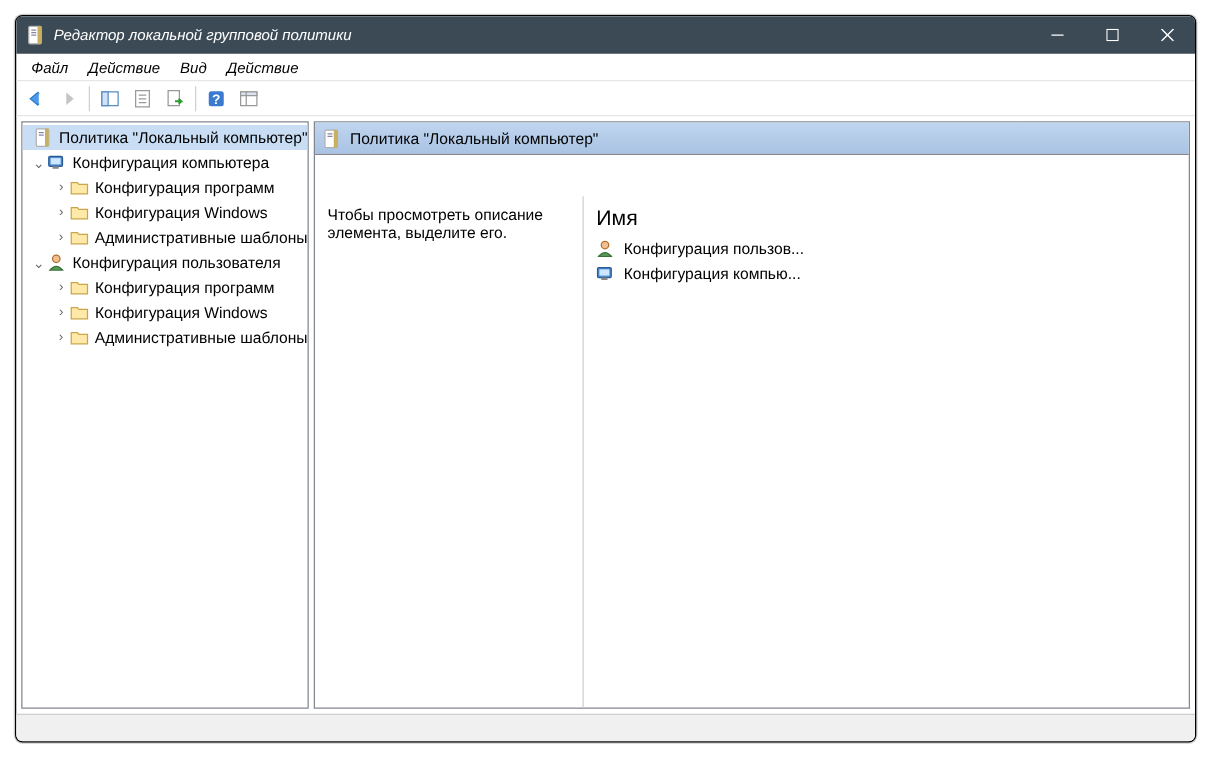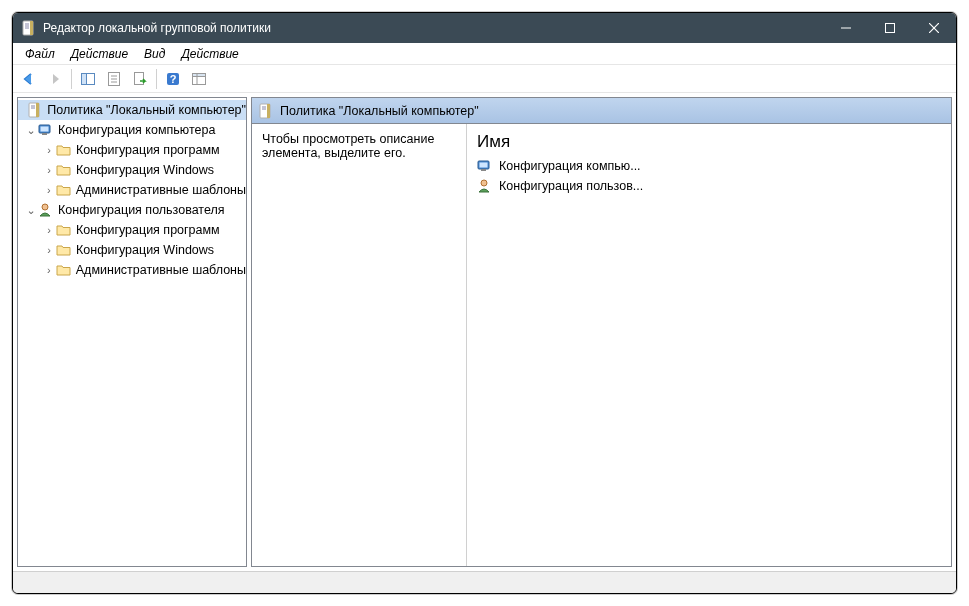--- a/index.html
+++ b/index.html
@@ -1,37 +1,37 @@
 <!DOCTYPE html>
 <html><head>
 <meta charset="utf-8">
 <style>
   * { box-sizing: border-box; font-family: "Segoe UI", Tahoma, sans-serif; }
   body { margin:0; padding:12px; background:#fff; }
   .window { width:945px; height:582px; border:1px solid #000; border-radius:6px; overflow:hidden; display:flex; flex-direction:column; background:#fff; box-shadow:0 0 0 1px rgba(0,0,0,.2);}
   .titlebar { height:30px; background:#3b4a55; color:#fff; display:flex; align-items:center; font-size:12px; }
   .titlebar .ticon{ width:16px; height:16px; margin:0 6px 0 8px; display:flex; align-items:center; justify-content:center;}
-  .titlebar .title{ flex:1; }
+  .titlebar .title{ flex:1;font-style:italic; }
   .sysbtn { width:44px; height:30px; display:flex; align-items:center; justify-content:center; color:#fff; }
   .menubar { height:22px; display:flex; align-items:center; font-size:12px; padding:0 4px; border-bottom:1px solid #e6e6e6;font-style:italic;}
   .menuitem { padding:2px 8px; }
   .toolbar { height:28px; display:flex; align-items:center; padding:0 4px; gap:2px; border-bottom:1px solid #e6e6e6;}
   .tbtn { width:24px; height:24px; display:flex; align-items:center; justify-content:center; border-radius:2px;}
   .tsep{ width:1px; height:20px; background:#d0d0d0; margin:0 2px;}
   .body { flex:1; display:flex; padding:4px; gap:4px; min-height:0;}
   .pane { border:1px solid #828790; background:#fff; }
   .tree { width:230px; overflow:auto; font-size:12.5px; padding-top:2px;}
   .treerow{ display:flex; align-items:center; height:20px; white-space:nowrap;}
   .treerow .exp{ width:14px; text-align:center; color:#666; font-size:11px;}
   .treerow .ic{ width:16px; height:16px; margin-right:4px; display:flex; align-items:center; justify-content:center;}
   .treerow.sel{ background:#c9def5;}
   .treerow.sel .txt{ }
   .right { flex:1; display:flex; flex-direction:column;}
   .rhead{ height:26px; background:linear-gradient(#c0d5ee,#a9c3e4); border-bottom:1px solid #828790; display:flex; align-items:center; font-size:12.5px; padding:0 6px; gap:6px;}
-  .rbody{ flex:1; display:flex; font-size:12.5px; min-height:0; position:relative;}
+  .rbody{ flex:1; display:flex; font-size:12.5px; min-height:0; position:relative;margin-top:33px;}
   .desc{ width:215px; padding:8px 10px; border-right:1px solid #d0d0d0;}
   .listcol{ flex:1; padding:4px 0;}
   .listhdr{ padding:4px 10px; font-size:17px;}
   .listitem{ display:flex; align-items:center; height:20px; padding:0 10px; gap:6px;}
   .tabs{ height:22px; display:flex; align-items:flex-end; border-top:1px solid #d0d0d0; font-size:12px; padding-left:4px; background:#fff;}
   .tab{ padding:2px 14px 0 14px; height:19px; border:1px solid #a0a0a0; border-top:none; background:#fff; position:relative; margin-right:-1px; border-radius:0 0 3px 3px;}
   .tab.inactive{ background:#f4f4f4; color:#555;}
   .tab.active{ background:#fff; z-index:2; border-top:1px solid #fff; margin-top:-1px;}
   .tabs::before{content:"";}
   .status{ height:22px; background:#f0f0f0; border-top:1px solid #d0d0d0;}
@@ -233,36 +233,36 @@
       </div>
       <div class="rbody">
         <div class="desc">
           <span>Чтобы просмотреть описание элемента, выделите его.</span>
         </div>
         <div class="listcol">
           <div class="listhdr">Имя</div>
           <div class="listitem">
             <span>
                 <svg width="16" height="16">
+                  <circle cx="7" cy="5" r="3" fill="#f0c090" stroke="#b07030"></circle>
+                  <path d="M2 14 Q7 8 12 14 Z" fill="#5aa05a" stroke="#3a703a"></path>
+                </svg>
+              </span>
+            <span>Конфигурация пользов...</span>
+          </div>
+          <div class="listitem">
+            <span>
+                <svg width="16" height="16">
                   <rect x="1" y="3" width="11" height="8" rx="1" fill="#4a8ad0" stroke="#2a5a90"></rect>
                   <rect x="2.5" y="4.5" width="8" height="5" fill="#cfe6ff"></rect>
                   <rect x="4" y="11" width="5" height="2" fill="#888"></rect>
                 </svg>
               </span>
             <span>Конфигурация компью...</span>
           </div>
-          <div class="listitem">
-            <span>
-                <svg width="16" height="16">
-                  <circle cx="7" cy="5" r="3" fill="#f0c090" stroke="#b07030"></circle>
-                  <path d="M2 14 Q7 8 12 14 Z" fill="#5aa05a" stroke="#3a703a"></path>
-                </svg>
-              </span>
-            <span>Конфигурация пользов...</span>
-          </div>
         </div>
       </div>
     </div>
 
   </div>
 
   <div class="status"></div>
 </div>
 
 </body></html>

